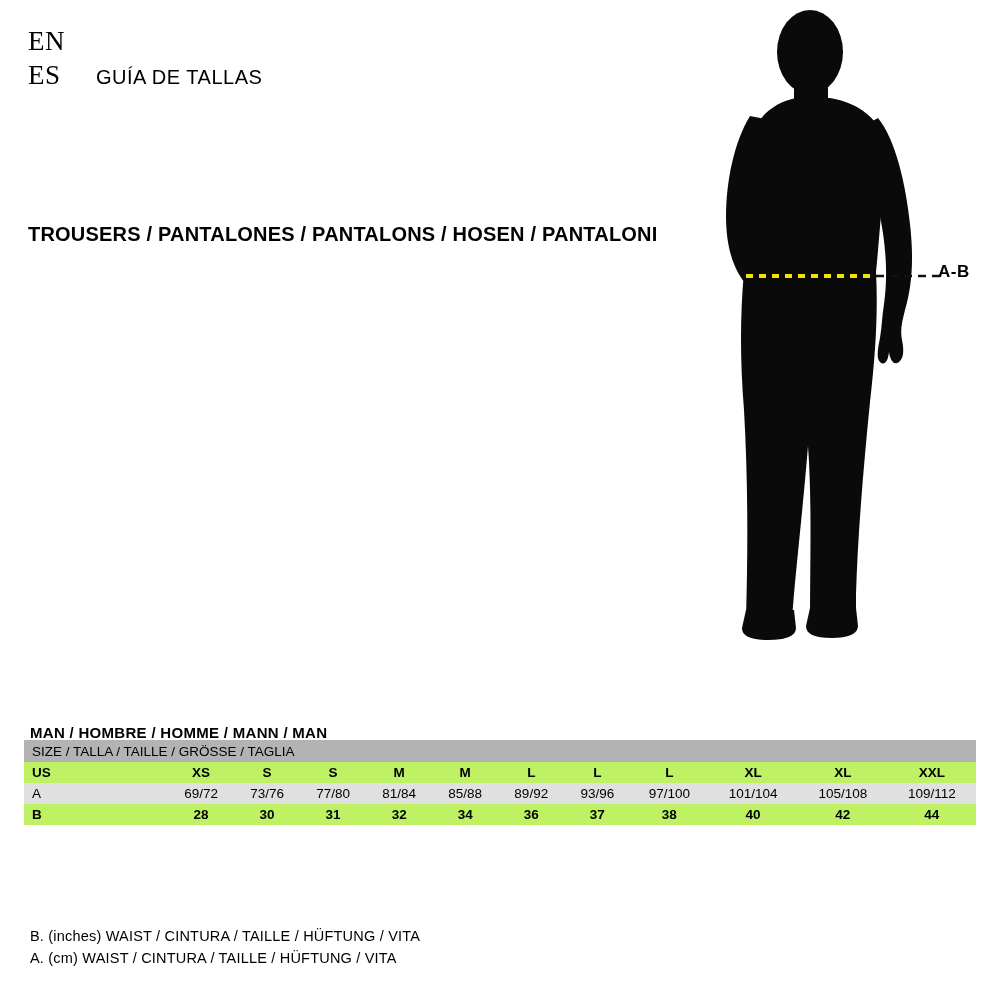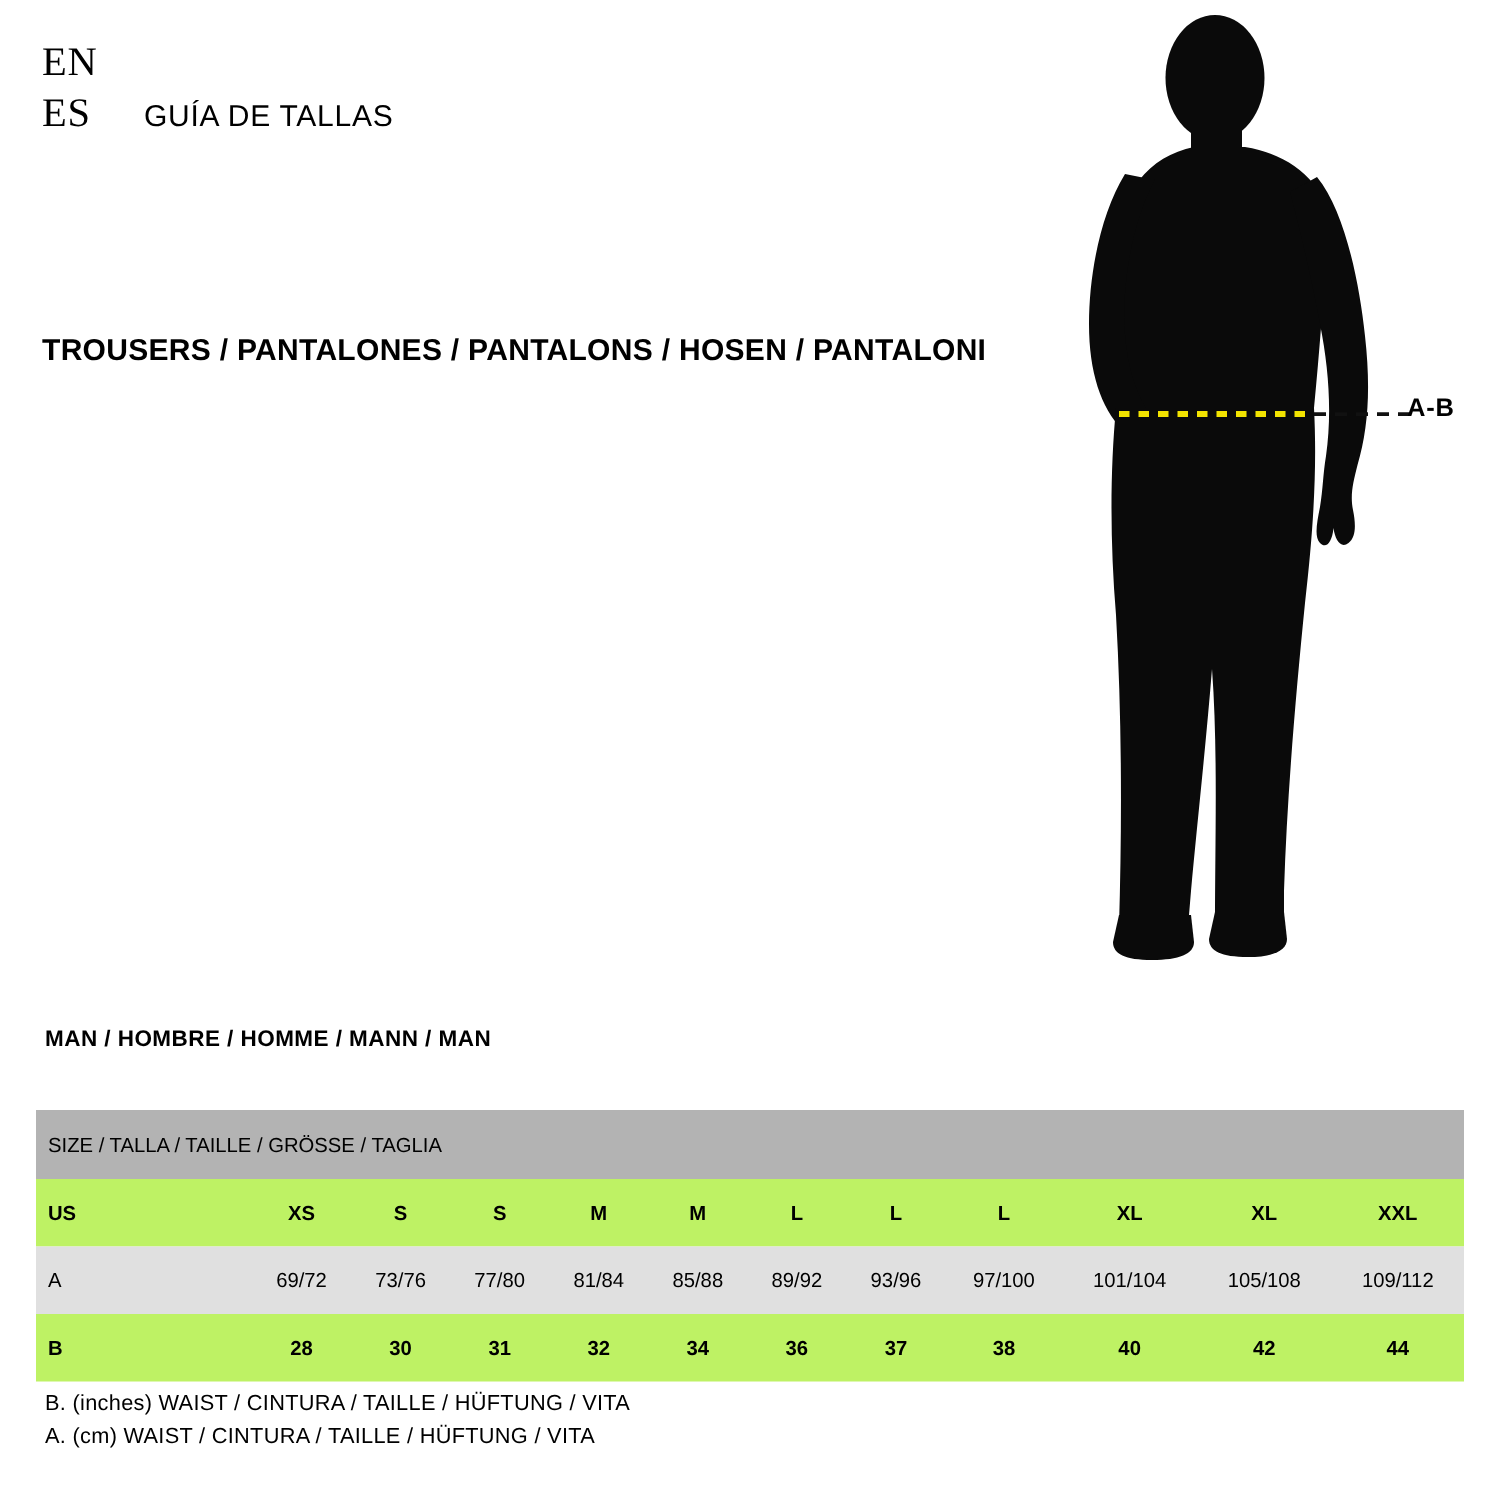--- a/index.html
+++ b/index.html
@@ -63,41 +63,41 @@
     top: 262px;
     font-size: 17px;
     font-weight: bold;
     letter-spacing: 0.5px;
   }
 
   
   .man-title {
     position: absolute;
     left: 30px;
-    top: 684px;
+    top: 724px;
     font-size: 15px;
     font-weight: bold;
     letter-spacing: 0.3px;
   }
   .size-table {
     position: absolute;
     left: 24px;
     top: 740px;
     width: 952px;
     border-collapse: collapse;
     font-size: 13.5px;
   }
   .size-table tr.header-row td {
     background: #b3b3b3;
     font-weight: normal;
     height: 22px;
   }
   .size-table td {
     height: 21px;
-    padding: 12px 4px;
+    padding: 0 4px;
     text-align: center;
     background: #e0e0e0;
     white-space: nowrap;
   }
   .size-table td.rowlabel {
     text-align: left;
     padding-left: 8px;
     width: 132px;
   }
   .size-table tr.alt td {

